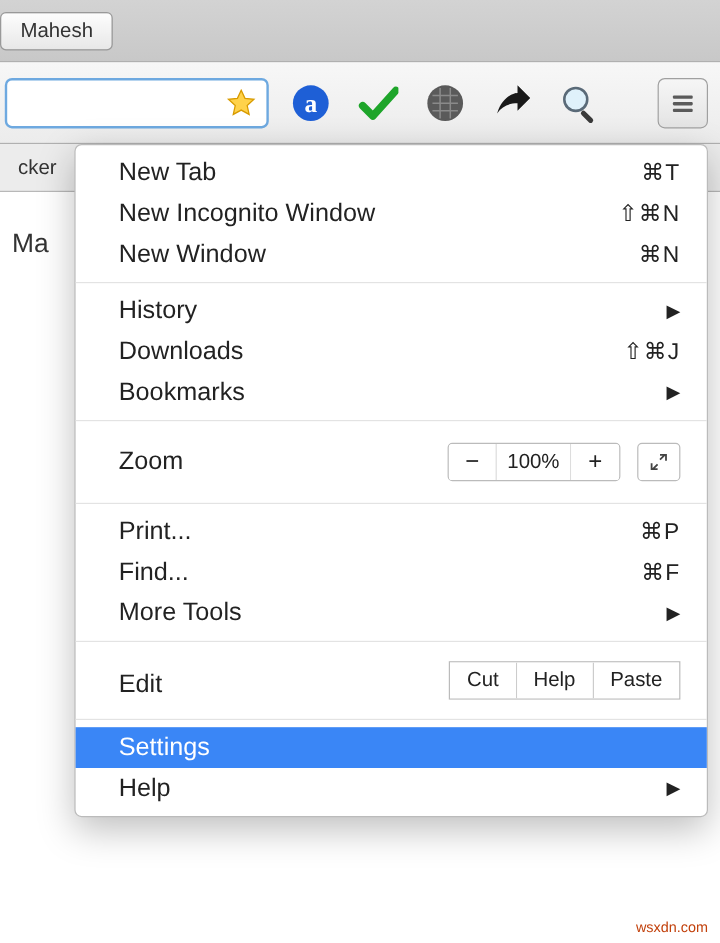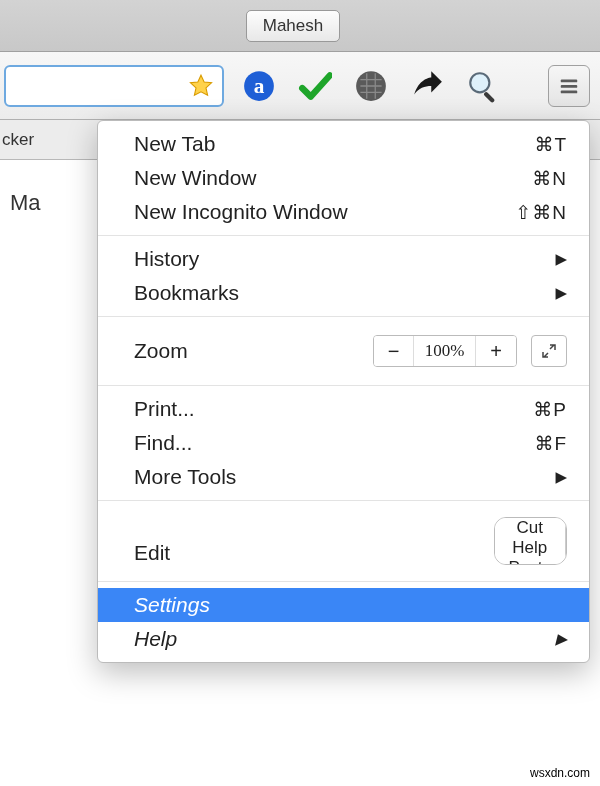--- a/index.html
+++ b/index.html
@@ -9,21 +9,21 @@
       width: 600px;
       height: 786px;
       overflow: hidden;
       position: relative;
     }
     .titlebar {
       height: 52px;
       background: linear-gradient(#d3d3d3, #c8c8c8);
       border-bottom: 1px solid #a0a0a0;
       display: flex;
-      justify-content: center;
+      justify-content: flex-start;
       align-items: center;
       padding-right: 14px;
     }
     .user-btn {
       background: linear-gradient(#fdfdfd, #e8e8e8);
       border: 1px solid #999;
       border-radius: 5px;
       padding: 5px 16px;
       font-size: 17px;
       color: #333;
@@ -80,44 +80,43 @@
     .tabstrip {
       height: 40px;
       background: #ececec;
       border-bottom: 1px solid #b8b8b8;
       display: flex;
       align-items: center;
       padding-left: 0;
       font-size: 17px;
       color: #333;
     }
-    .tabstrip .tab-partial { padding-left: 2px; }
+    .tabstrip .tab-partial { padding-left: 15px; }
     .content {
       padding: 30px 10px;
       font-size: 22px;
       color: #333;
     }
     .menu {
       position: absolute;
       top: 120px;
       left: 62px;
       right: 10px;
       background: #fff;
       border: 1px solid #bbb;
       border-radius: 6px;
       box-shadow: 0 10px 30px rgba(0,0,0,0.25);
       font-size: 21px;
       color: #222;
-      margin-left: 35px;
     }
     .menu-group {
       border-bottom: 1px solid #e3e3e3;
       padding: 6px 0;
     }
-    .menu-group:last-child { border-bottom: none; font-style: italic; }
+    .menu-group:last-child { border-bottom: none; }
     .menu-row {
       display: flex;
       align-items: center;
       justify-content: space-between;
       padding: 4px 22px 4px 36px;
       height: 34px;
     }
     .menu-row.highlight {
       background: #3a86f6;
       color: #fff;
@@ -160,21 +159,20 @@
       border-right: 1px solid #ddd;
       background: #fff;
     }
     .zoom-box .zval {
       width: 62px;
       display: flex;
       align-items: center;
       justify-content: center;
       font-size: 17px;
       border-right: 1px solid #ddd;
-      font-family: Liberation Serif, serif;
     }
     .zoom-box .zbtn:last-child { border-right: none; }
     .fs-btn {
       width: 36px;
       height: 32px;
       border: 1px solid #bbb;
       border-radius: 4px;
       display: flex;
       align-items: center;
       justify-content: center;
@@ -182,41 +180,40 @@
     }
     .edit-row {
       display: flex;
       align-items: flex-end;
       padding: 10px 22px 10px 36px;
       justify-content: space-between;
     }
     .edit-btns {
       display: flex;
       border: 1px solid #bbb;
-      border-radius: 12px;
+      border-radius: 0;
       overflow: hidden;
-      height: 48px;
-      flex-direction: column;
+      height: 32px;
     }
     .edit-btns .ebtn {
       padding: 0 14px;
       display: flex;
       align-items: center;
       justify-content: center;
       font-size: 17px;
       border-right: 1px solid #ccc;
       background: #fff;
     }
     .edit-btns .ebtn:last-child { border-right: none; }
     .watermark {
       position: absolute;
       bottom: 6px;
       right: 10px;
       font-size: 12px;
-      color: #000000;
+      color: #c2410c;
     }
   </style>
 </head>
 <body>
 
 <div class="titlebar">
   <button class="user-btn">Mahesh</button>
 </div>
 
 <div class="toolbar">
@@ -275,33 +272,37 @@
 </div>
 
 <div class="menu">
 
   <div class="menu-group">
     <div class="menu-row">
       <span>New Tab</span>
       <span class="shortcut">⌘T</span>
     </div>
     <div class="menu-row">
+      <span>New Incognito Window</span>
+      <span class="shortcut">⇧⌘N</span>
+    </div>
+    <div class="menu-row">
       <span>New Window</span>
       <span class="shortcut">⌘N</span>
     </div>
-    <div class="menu-row">
-      <span>New Incognito Window</span>
-      <span class="shortcut">⇧⌘N</span>
-    </div>
   </div>
 
   <div class="menu-group">
     <div class="menu-row">
       <span>History</span>
       <span class="arrow">▶</span>
+    </div>
+    <div class="menu-row">
+      <span>Downloads</span>
+      <span class="shortcut">⇧⌘J</span>
     </div>
     <div class="menu-row">
       <span>Bookmarks</span>
       <span class="arrow">▶</span>
     </div>
   </div>
 
   <div class="menu-group">
     <div class="zoom-row">
       <span>Zoom</span>

